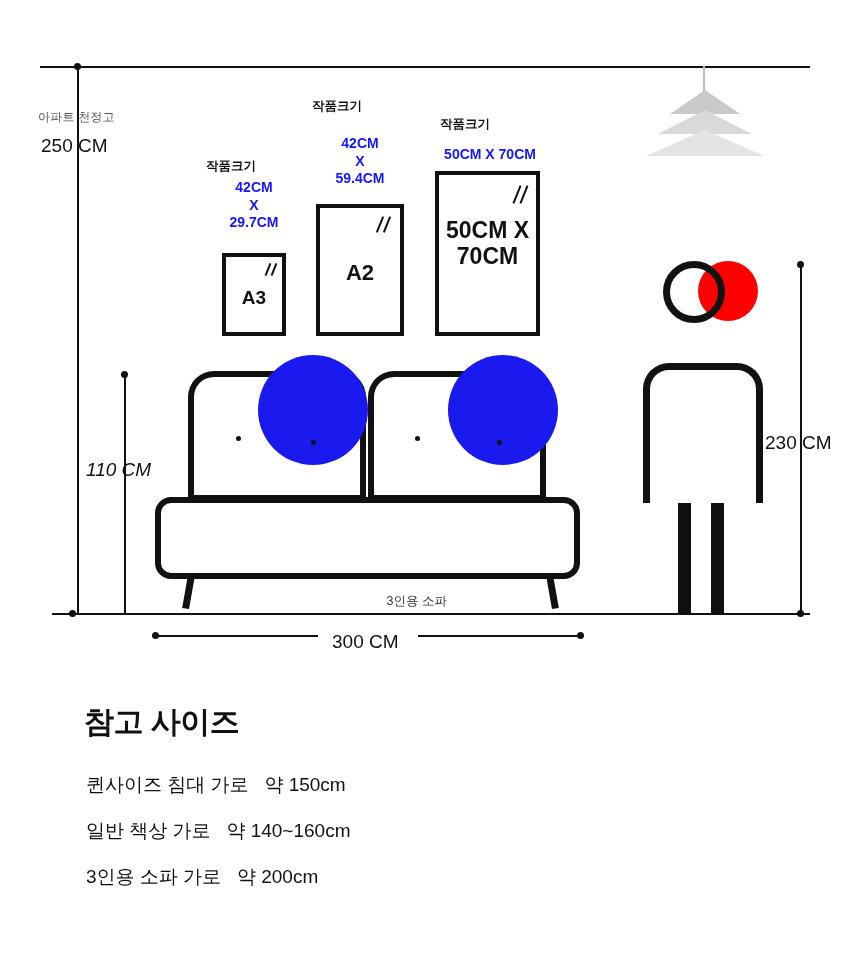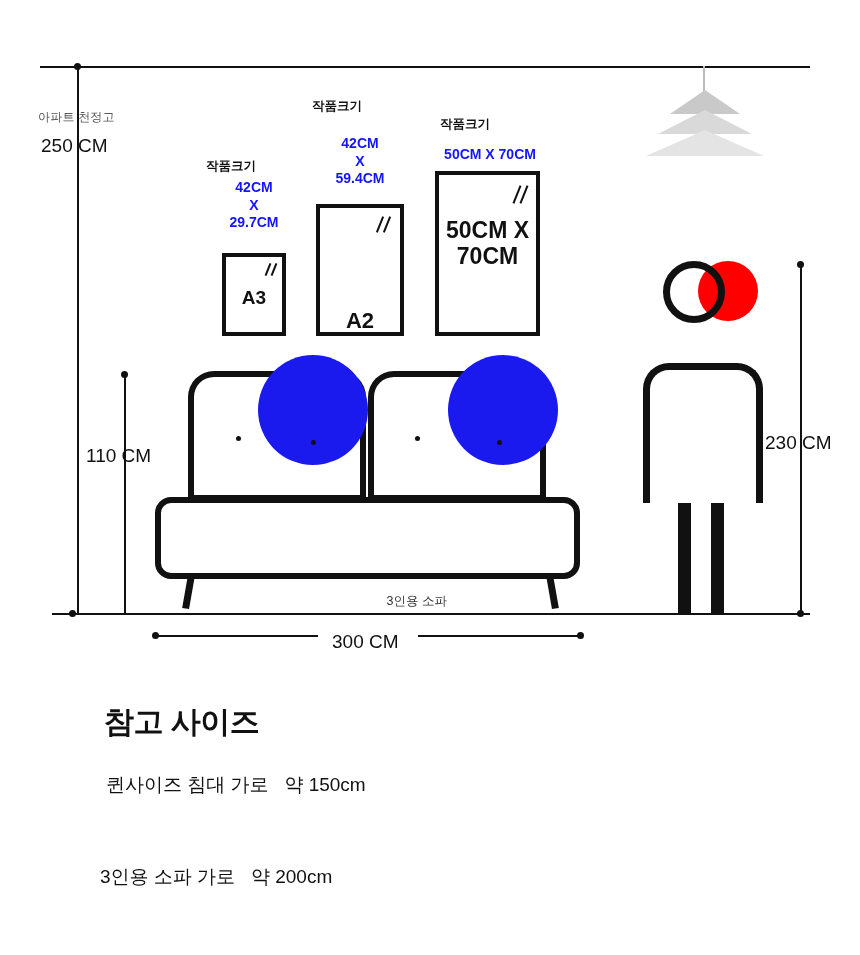--- a/index.html
+++ b/index.html
@@ -186,21 +186,21 @@
   <div class="line-h" style="left:52px;top:613px;width:758px;"></div>
   <div class="dot" style="left:69px;top:610px;"></div>
   <div class="dot" style="left:797px;top:610px;"></div>
 
   <div class="line-v" style="left:77px;top:66px;height:547px;"></div>
   <div class="label dim-small" style="left:38px;top:110px;">아파트 천정고</div>
   <div class="label dim-big" style="left:41px;top:134px;">250 CM</div>
 
   <div class="line-v" style="left:124px;top:374px;height:239px;"></div>
   <div class="dot" style="left:121px;top:371px;"></div>
-  <div class="label dim-big" style="left:86px;top:444px;">110 CM</div>
+  <div class="label dim-big" style="left:86px;top:458px;font-style:italic;">110 CM</div>
 
   <div class="line-v" style="left:800px;top:264px;height:349px;"></div>
   <div class="dot" style="left:797px;top:261px;"></div>
   <div class="label dim-big" style="left:765px;top:431px;">230 CM</div>
 
   <div class="line-h" style="left:155px;top:635px;width:425px;"></div>
   <div class="dot" style="left:152px;top:632px;"></div>
   <div class="dot" style="left:577px;top:632px;"></div>
   <div class="abs" style="left:318px;top:624px;width:100px;height:24px;background:#fff;"></div>
   <div class="label dim-big" style="left:332px;top:630px;">300 CM</div>
@@ -224,21 +224,21 @@
       <i style="left:9px;top:0;height:13px;"></i>
     </div>
     <div class="frame-label" style="top:30px;font-size:19px;">A3</div>
   </div>
 
   <div class="frame" style="left:316px;top:204px;width:88px;height:132px;">
     <div class="glint" style="left:56px;top:8px;">
       <i style="left:3px;top:0;height:17px;"></i>
       <i style="left:10px;top:0;height:17px;"></i>
     </div>
-    <div class="frame-label" style="top:52px;font-size:22px;margin-top:48px;">A2</div>
+    <div class="frame-label" style="top:52px;font-size:22px;">A2</div>
   </div>
 
   <div class="frame" style="left:435px;top:171px;width:105px;height:165px;">
     <div class="glint" style="left:74px;top:10px;">
       <i style="left:3px;top:0;height:19px;"></i>
       <i style="left:10px;top:0;height:19px;"></i>
     </div>
     <div class="frame-label" style="top:42px;font-size:23px;">50CM
 X
 70CM</div>
@@ -269,18 +269,19 @@
 
   <div class="sofa-caption" style="left:287px;top:593px;width:160px;">3인용 소파</div>
 
   <div class="person-head-red" style="left:698px;top:261px;width:60px;height:60px;"></div>
   <div class="person-head-ring" style="left:663px;top:261px;width:62px;height:62px;background:transparent;"></div>
   <div class="person-body" style="left:643px;top:363px;width:120px;height:140px;"></div>
   <div class="person-leg" style="left:678px;top:503px;height:110px;"></div>
   <div class="person-leg" style="left:711px;top:503px;height:110px;"></div>
 </div>
 
-<div class="abs" style="left:0;top:690px;width:804px;height:265px;margin-left:20px;">
+<div class="abs" style="left:0;top:690px;width:804px;height:265px;">
   <div class="ref-title" style="left:84px;top:12px;">참고 사이즈</div>
 
   <div class="ref-line" style="left:86px;top:82px;text-align:right;">퀸사이즈 침대 가로   약 150cm</div>
-  <div class="ref-line" style="left:80px;top:174px;">3인용 소파 가로   약 200cm</div>
+  <div class="ref-line" style="left:86px;top:128px;">일반 책상 가로   약 140~160cm</div>
+  <div class="ref-line" style="left:86px;top:174px;">3인용 소파 가로   약 200cm</div>
 </div>
 
 </body></html>

